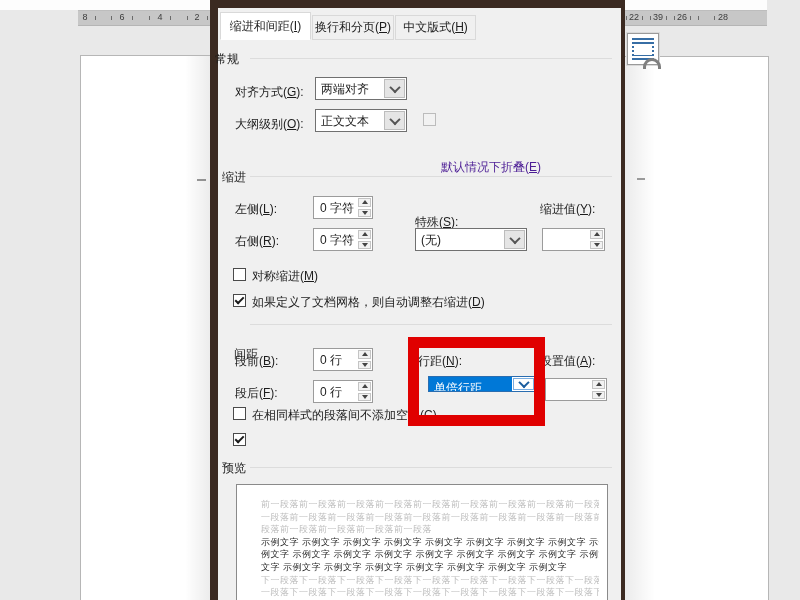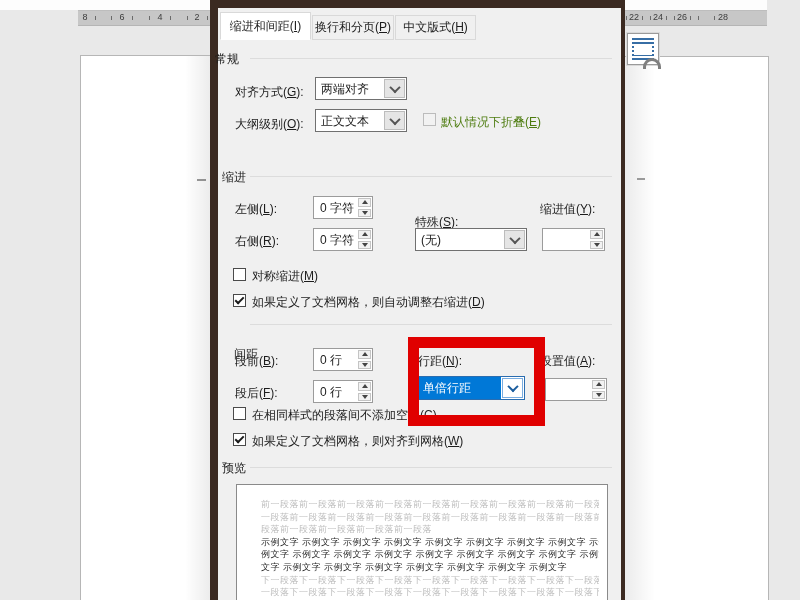--- a/index.html
+++ b/index.html
@@ -36,21 +36,21 @@
   
   .tab{position:absolute;border:1px solid #d9d9d9;background:#f0f0f0;display:flex;align-items:center;
        justify-content:center;box-sizing:border-box;cursor:default;}
   .tab.sel{background:#fff;border-bottom-color:#fff;z-index:2;}
 
   
   .gtitle{position:absolute;white-space:nowrap;}
   .gline{position:absolute;height:1px;background:#dcdcdc;}
 
   .lbl{position:absolute;white-space:nowrap;}
-  .lbl.dis{color:#4d7c0f;}
+  .lbl.dis{color:#4c1d95;margin-top:45px;}
 
   
   .combo{position:absolute;display:flex;background:#fff;border:1px solid #707070;box-sizing:border-box;}
   .combo .val{flex:1;padding:3px 4px 0 5px;white-space:nowrap;overflow:hidden;}
   .combo .dd{width:21px;margin:1px;background:#e5e5e5;border:1px solid #bcbcbc;display:flex;
              align-items:center;justify-content:center;box-sizing:border-box;}
   .chev{width:6px;height:6px;border-right:2px solid #555;border-bottom:2px solid #555;
         transform:rotate(45deg) translate(-1px,-1px);}
   .combo.focus{border-color:#2a6db0;}
   .combo.focus .val{background:#0078d7;color:#fff;}
@@ -102,21 +102,21 @@
       <div class="tick" style="left:33px;"></div>
     <div class="tick" style="left:54px;"></div>
       <div class="tick" style="left:71px;"></div>
     <div class="tick" style="left:92px;"></div>
       <div class="tick" style="left:109px;"></div>
     <div class="tick" style="left:129px;"></div>
   </div>
 
   <div class="abs ruler" style="left:625px;width:142px;">
     <span class="num" style="left:9px;">22</span>
-    <span class="num" style="left:33px;">24</span>
+    <span class="num" style="left:33px;">39</span>
     <span class="num" style="left:57px;">26</span>
     <span class="num" style="left:81px;margin-left:17px;">28</span>
     <div class="tick" style="left:1px;"></div>
       <div class="tick" style="left:17px;"></div>
     <div class="tick" style="left:25px;"></div>
       <div class="tick" style="left:41px;"></div>
     <div class="tick" style="left:49px;"></div>
       <div class="tick" style="left:65px;"></div>
     <div class="tick" style="left:73px;"></div>
       <div class="tick" style="left:89px;"></div>
@@ -255,21 +255,21 @@
     <div class="val">0 行</div>
     <div class="btns">
         <div>
           <div class="tri-up"></div>
         </div>
          <div>
           <div class="tri-dn"></div>
         </div>
       </div>
   </div>
-  <div class="combo focus" style="left:417px;top:376px;width:108px;height:24px;z-index:12;">
+  <div class="combo focus" style="left:428px;top:376px;width:108px;height:16px;z-index:12;">
     <div class="val">单倍行距</div>
     <div class="dd">
         <div class="chev"></div>
       </div>
   </div>
   <div class="spin" style="left:545px;top:378px;width:62px;height:23px;z-index:12;">
     <div class="val"></div>
     <div class="btns">
         <div>
           <div class="tri-up"></div>
@@ -277,21 +277,20 @@
          <div>
           <div class="tri-dn"></div>
         </div>
       </div>
   </div>
 
   <div class="cb" style="left:233px;top:407px;z-index:12;"></div>
   <div class="lbl" style="left:252px;top:407px;z-index:12;">在相同样式的段落间不添加空格(<u>C</u>)</div>
 
   <div class="cb checked" style="left:233px;top:433px;z-index:12;"></div>
-  <div class="lbl" style="left:252px;top:433px;z-index:12;">如果定义了文档网格，则对齐到网格(<u>W</u>)</div>
 
   <div class="gtitle" style="left:222px;top:460px;z-index:12;text-align:center;">预览</div>
   <div class="gline" style="left:250px;top:467px;width:362px;z-index:12;"></div>
 
   <div class="pv-box" style="z-index:12;">
     <div class="pv-line" data-c="gray">前一段落前一段落前一段落前一段落前一段落前一段落前一段落前一段落前一段落前一段落前</div>
     <div class="pv-line" data-c="gray">一段落前一段落前一段落前一段落前一段落前一段落前一段落前一段落前一段落前一段落前一</div>
     <div class="pv-line" data-c="gray">段落前一段落前一段落前一段落前一段落</div>
     <div class="pv-line" data-c="black">示例文字 示例文字 示例文字 示例文字 示例文字 示例文字 示例文字 示例文字 示例文字 示</div>
     <div class="pv-line" data-c="black">例文字 示例文字 示例文字 示例文字 示例文字 示例文字 示例文字 示例文字 示例文字 示例</div>

